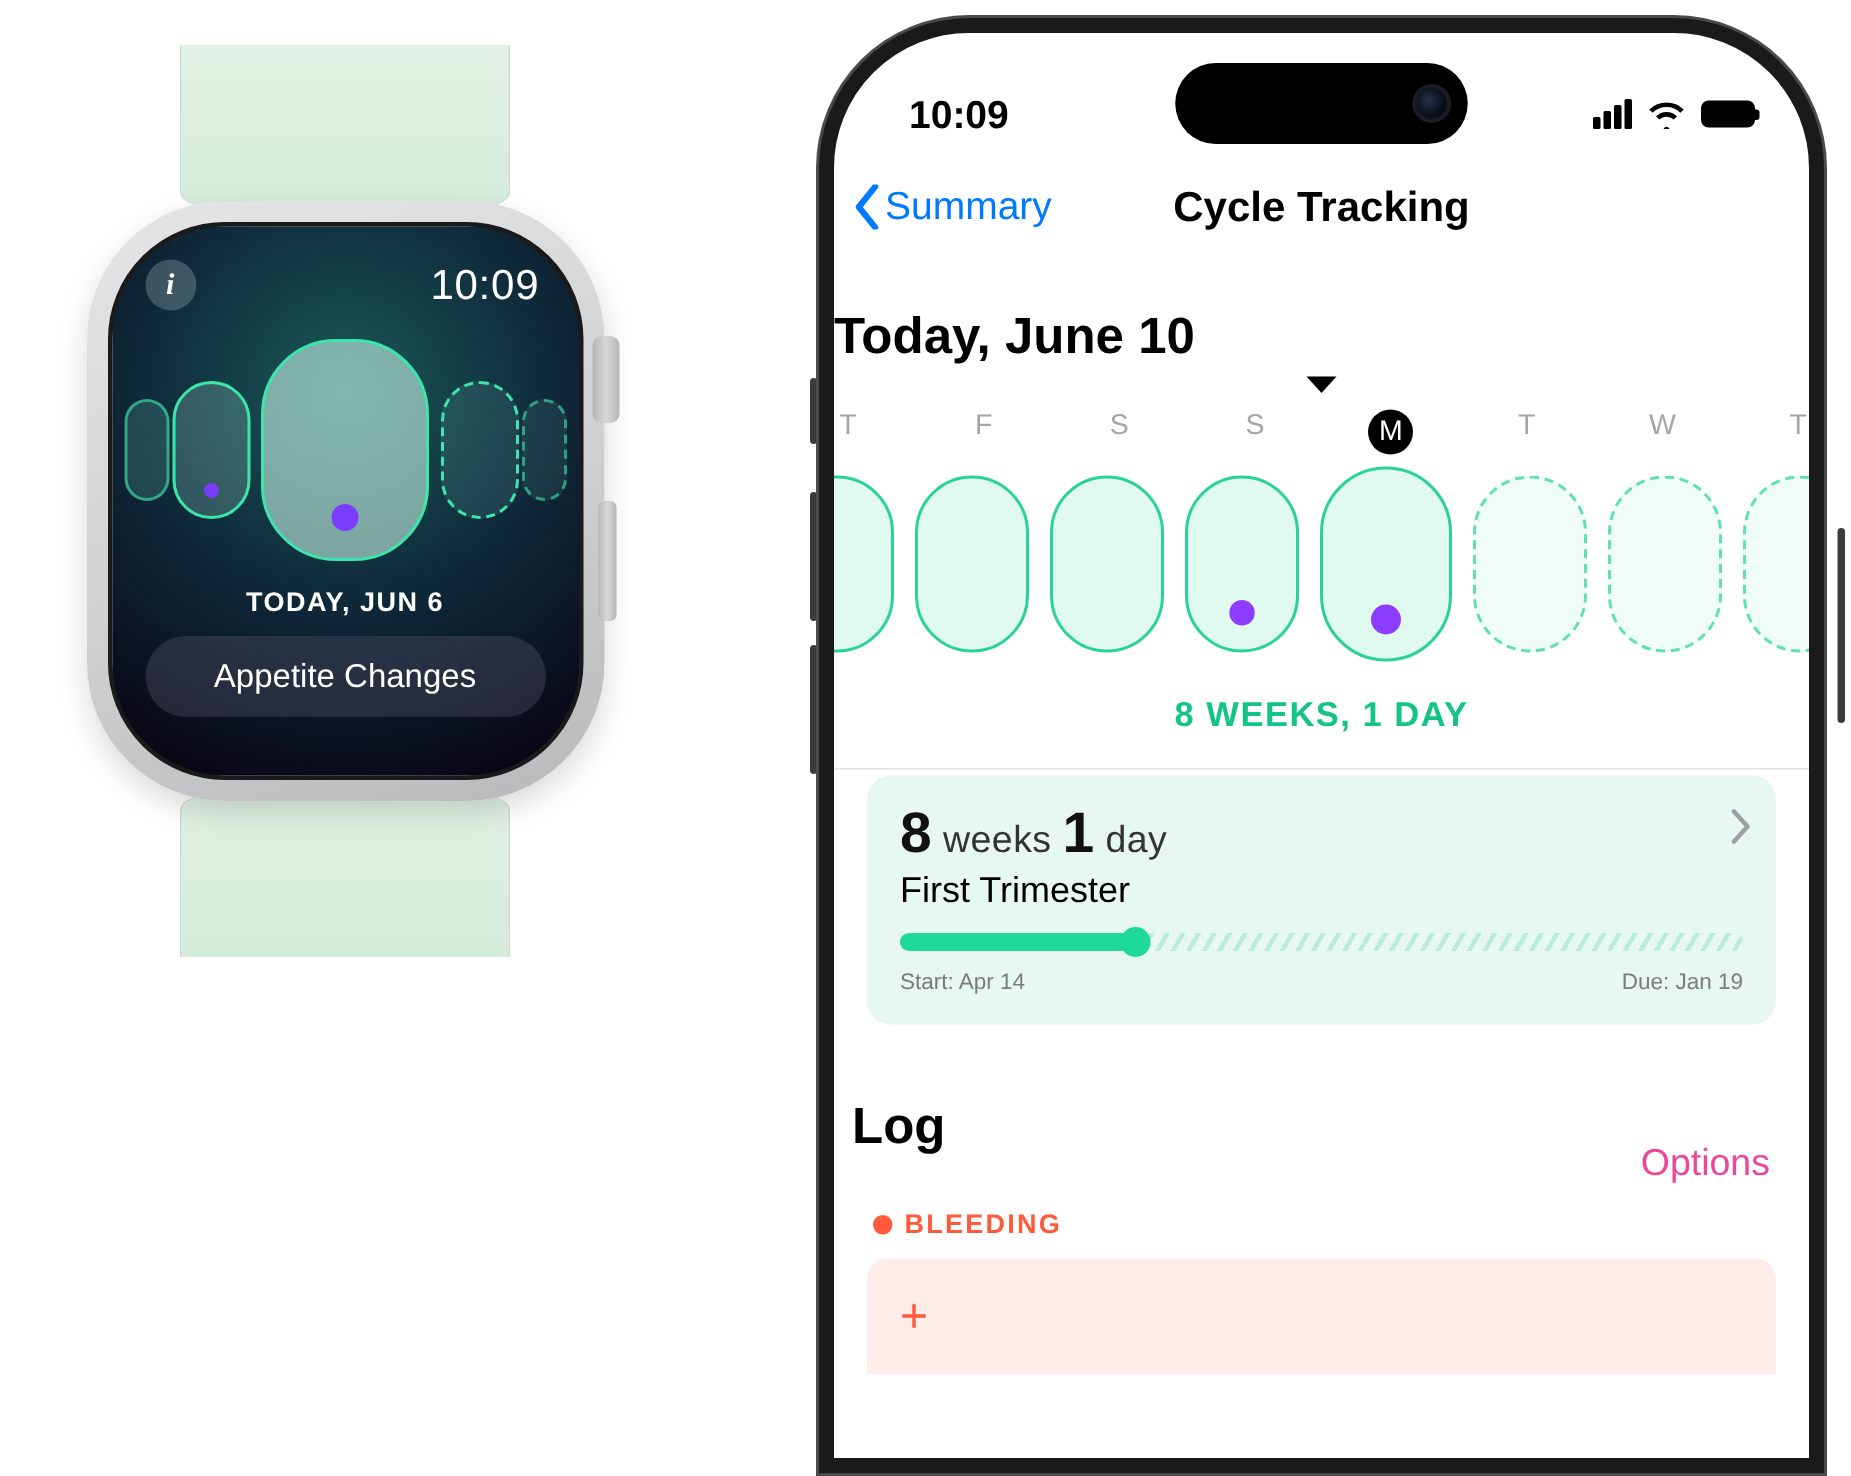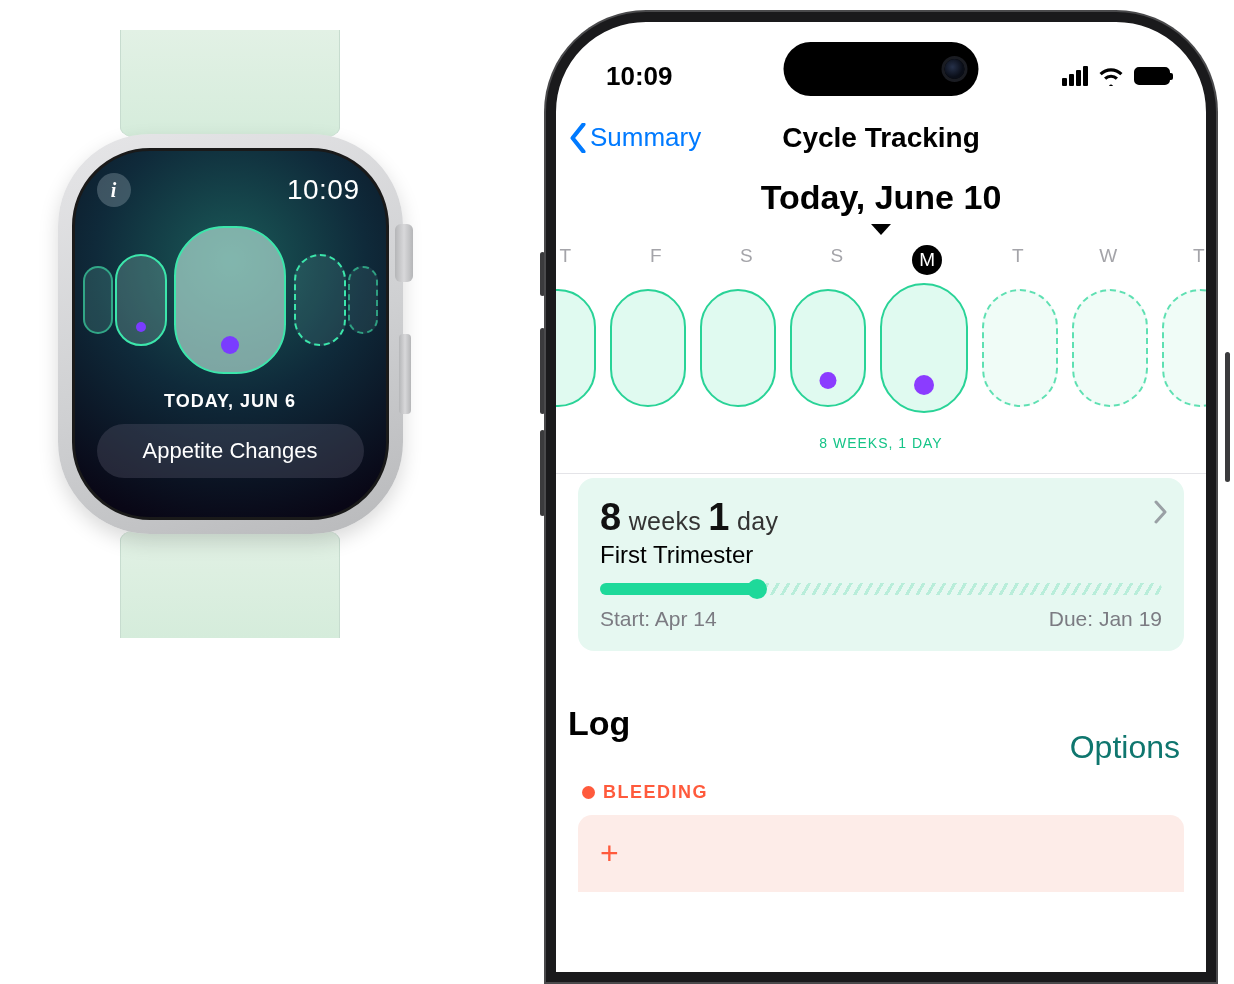--- a/index.html
+++ b/index.html
@@ -229,24 +229,23 @@
   .nav-back svg { width: 20px; height: 30px; }
   .nav-title {
     position: absolute;
     left: 50%;
     transform: translateX(-50%);
     font-size: 28px;
     font-weight: 600;
   }
 
   .today-header {
-    text-align: center;
     font-size: 34px;
     font-weight: 700;
-    margin-top: 13px;
+    margin-top: 40px;
   }
   .today-arrow {
     text-align:center;
     margin-top:6px;
   }
   .today-arrow svg { width: 22px; height: 14px; }
 
   .day-letters {
     display: flex;
     padding: 4px 0 6px 0;
@@ -297,22 +296,22 @@
     position: absolute;
     width: 17px; height: 17px; border-radius: 50%;
     background: #8b3cff;
     bottom: 16px; left: 50%; transform: translateX(-50%);
   }
   .p-dot.big { width: 20px; height: 20px; }
 
   .gest-age {
     text-align: center;
     color: #14c487;
-    font-size: 14px;
-    font-weight: 400;
+    font-size: 23px;
+    font-weight: 700;
     letter-spacing: 1px;
     margin: 12px 0 22px 0;
   }
 
   .section-divider { height: 1px; background: #e4e4e8; }
 
   .preg-header {
     display: flex;
     align-items: center;
     gap: 8px;
@@ -359,31 +358,31 @@
   }
   .preg-bar-knob {
     position: absolute; top: 50%; transform: translate(-50%,-50%);
     left: 28%;
     width: 20px; height: 20px; border-radius: 50%;
     background: #1ed99a;
   }
   .preg-dates {
     display: flex; justify-content: space-between;
     margin-top: 12px;
-    color: #7b7b82; font-size: 21px;
+    color: #7b7b82; font-size: 15px;
   }
 
   .log-header {
     display: flex;
     justify-content: space-between;
     align-items: center;
     padding: 30px 26px 8px 12px;
   }
   .log-title { font-size: 34px; font-weight: 700; }
-  .log-options { font-size: 32px; color: #0f766e; margin-top: 48px; }
+  .log-options { font-size: 25px; color: #ec4899; margin-top: 48px; }
 
   .bleed-header {
     display: flex; align-items: center; gap: 8px;
     padding: 8px 26px 8px 26px;
     color: #ff5a3c;
     font-size: 18px; font-weight: 600; letter-spacing: 1.5px;
   }
   .bleed-header .bullet {
     width: 13px; height: 13px; border-radius: 50%; background: #ff5a3c;
   }

